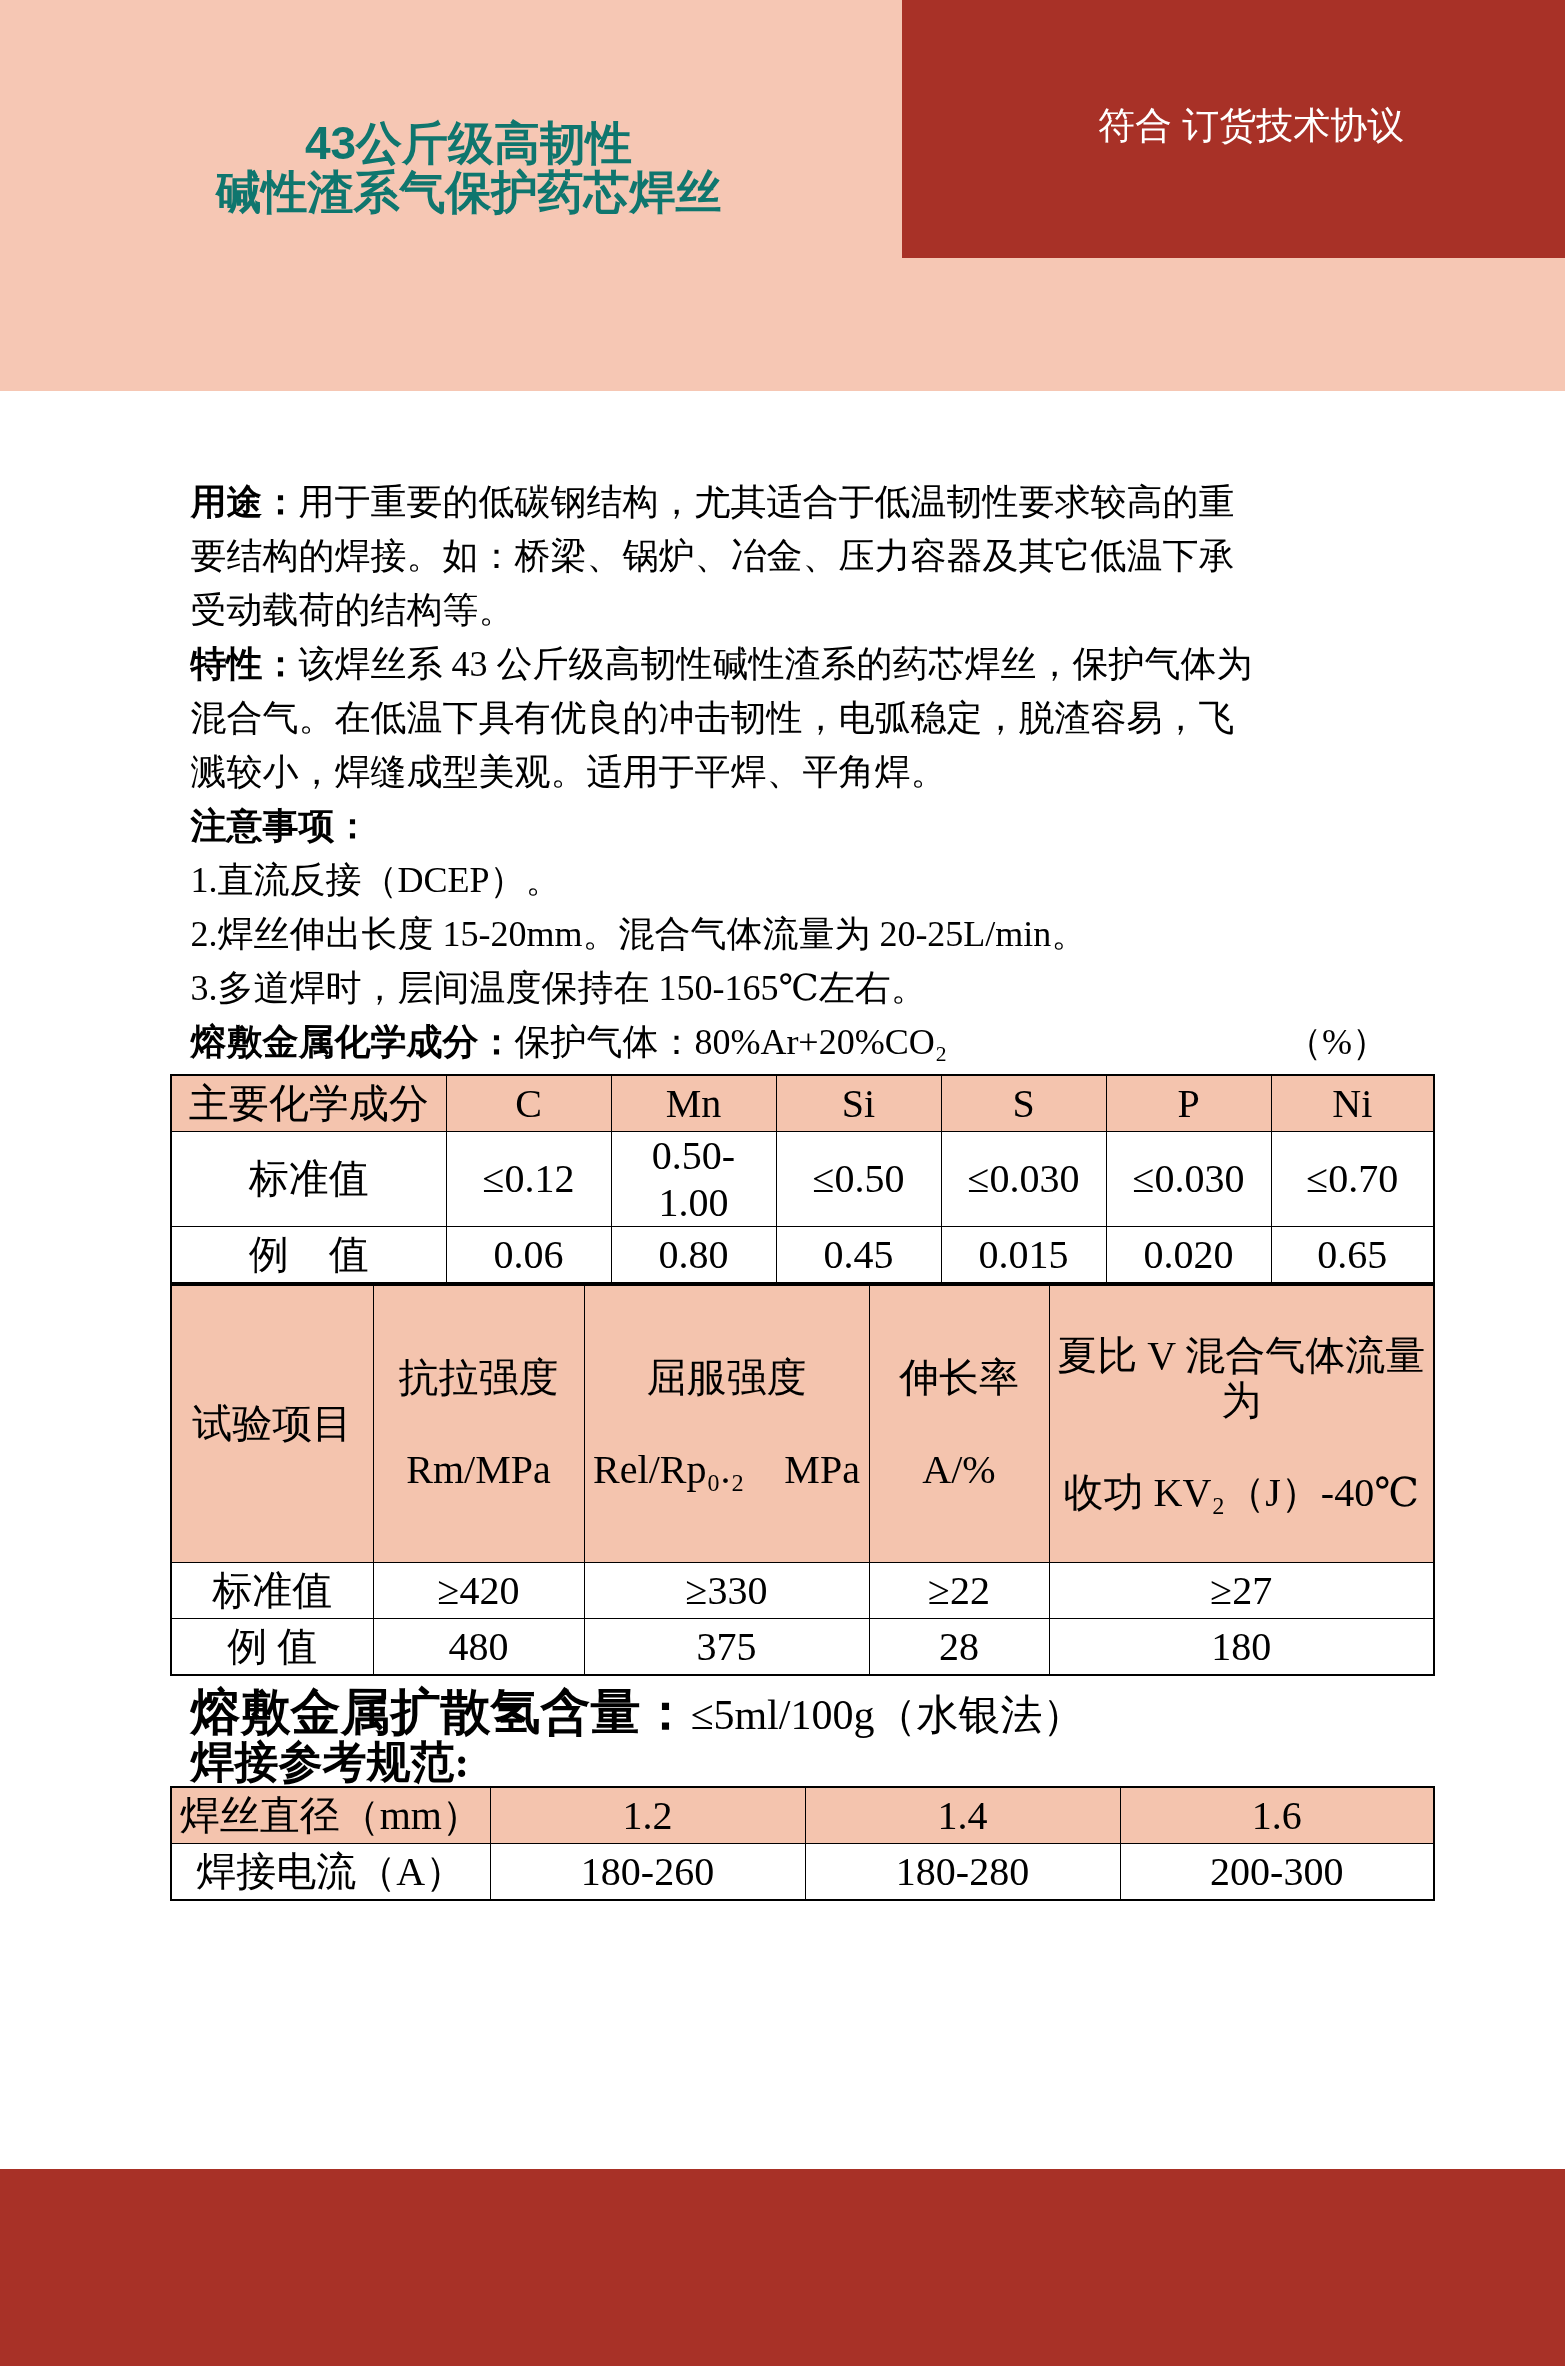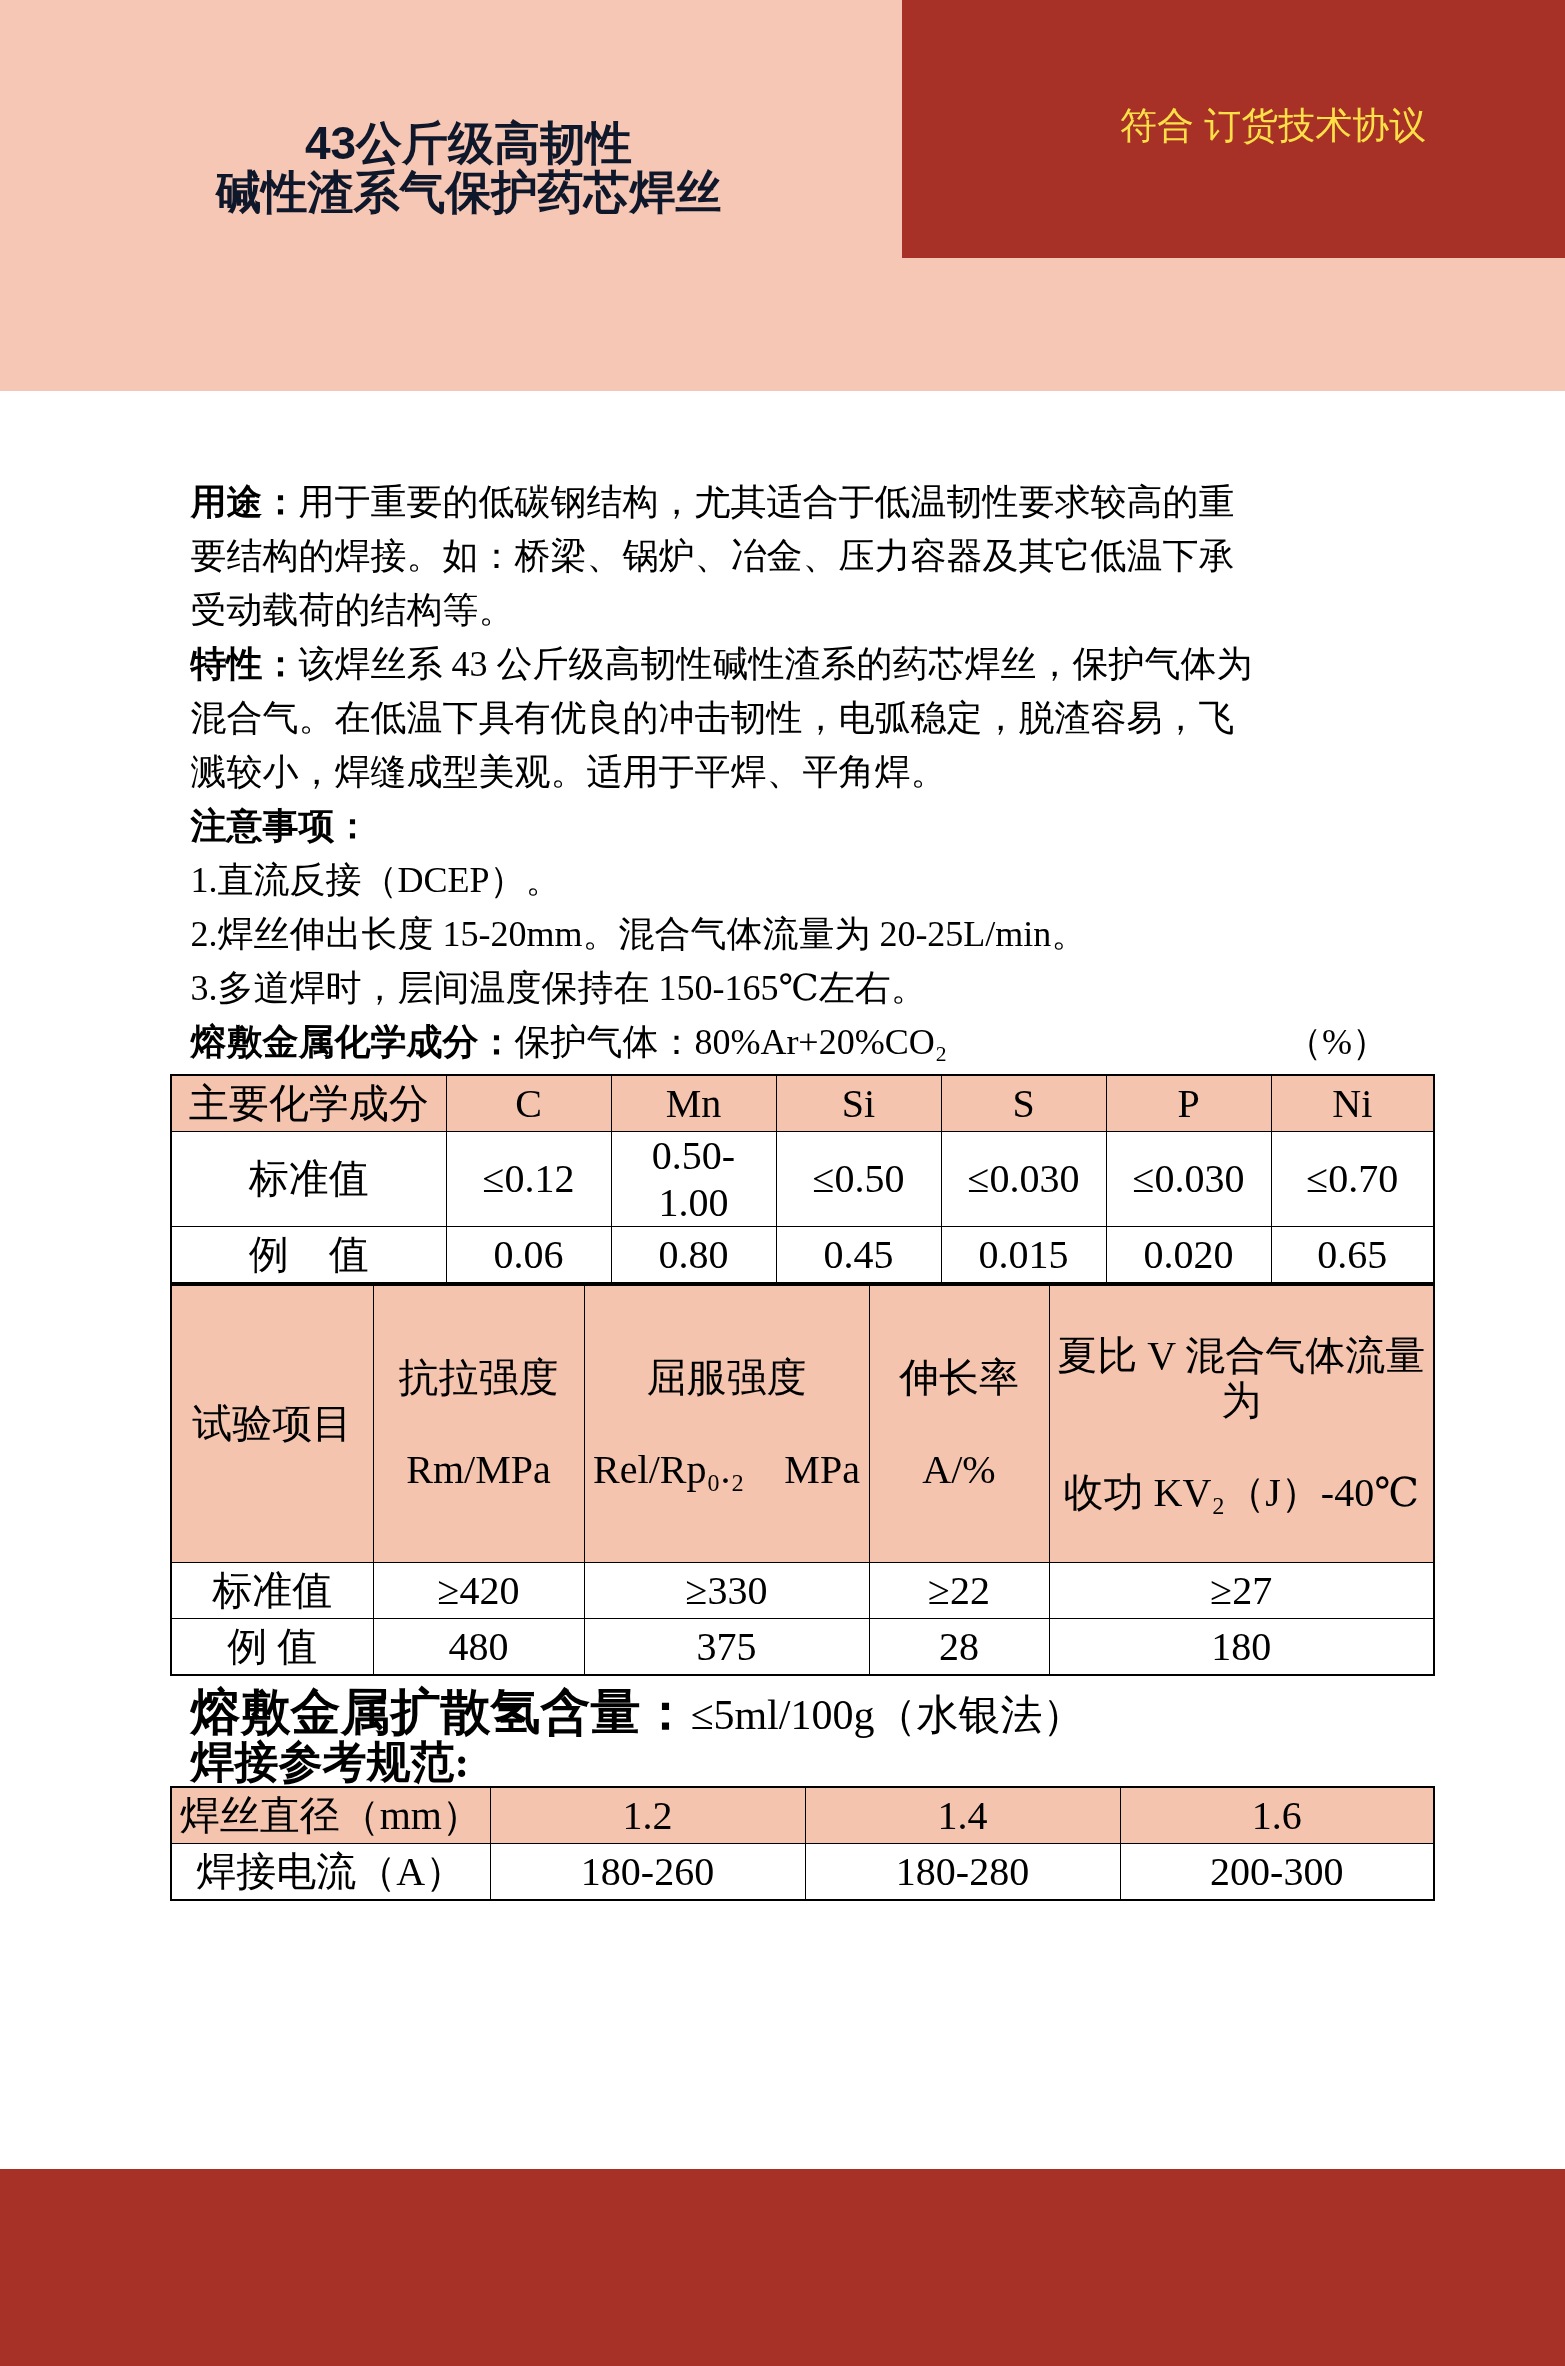--- a/index.html
+++ b/index.html
@@ -1,25 +1,25 @@
 <!DOCTYPE html>
 <html style="font-size:15px"><head>
 <meta charset="utf-8">
 <style>
   html,body{margin:0;padding:0;}
   .page{position:relative;width:1566px;height:2366px;background:#ffffff;overflow:hidden;
         font-family:"Liberation Serif","DejaVu Serif",serif;color:#000;}
   .pink-band{position:absolute;left:0;top:0;width:1566px;height:391px;background:#f6c7b4;}
   .doc-title{position:absolute;left:0;top:119px;width:937px;text-align:center;
         font-family:"Liberation Sans","DejaVu Sans",sans-serif;font-weight:700;
-        font-size:46px;line-height:49px;color:#0f172a;}
+        font-size:46px;line-height:49px;color:#0f766e;}
   .red-box{position:absolute;left:902px;top:0;width:664px;height:258px;background:#a83127;}
-  .badge-text{position:absolute;left:218px;top:104px;white-space:nowrap;
+  .badge-text{position:absolute;left:196px;top:104px;white-space:nowrap;
         font-family:"Liberation Sans","DejaVu Sans",sans-serif;font-weight:500;
-        font-size:37px;line-height:43px;color:#fde047;}
+        font-size:37px;line-height:43px;color:#ffffff;}
   .content{position:absolute;left:170px;top:475px;width:1263px;}
   .bline{position:relative;height:54px;line-height:54px;font-size:36px;
         padding-left:20.4px;white-space:nowrap;box-sizing:border-box;}
   .bline .lead{font-weight:700;}
   .bline .pct{position:absolute;right:45px;top:0;font-weight:400;}
   .sec-heading{height:46px;line-height:46px;font-size:44px;font-weight:700;
         padding-left:20.4px;white-space:nowrap;box-sizing:border-box;}
   .sec1{margin-top:9.3px;}
   .hline{margin-top:9.3px;height:54px;line-height:54px;font-size:42px;
         padding-left:20.4px;white-space:nowrap;box-sizing:border-box;}

